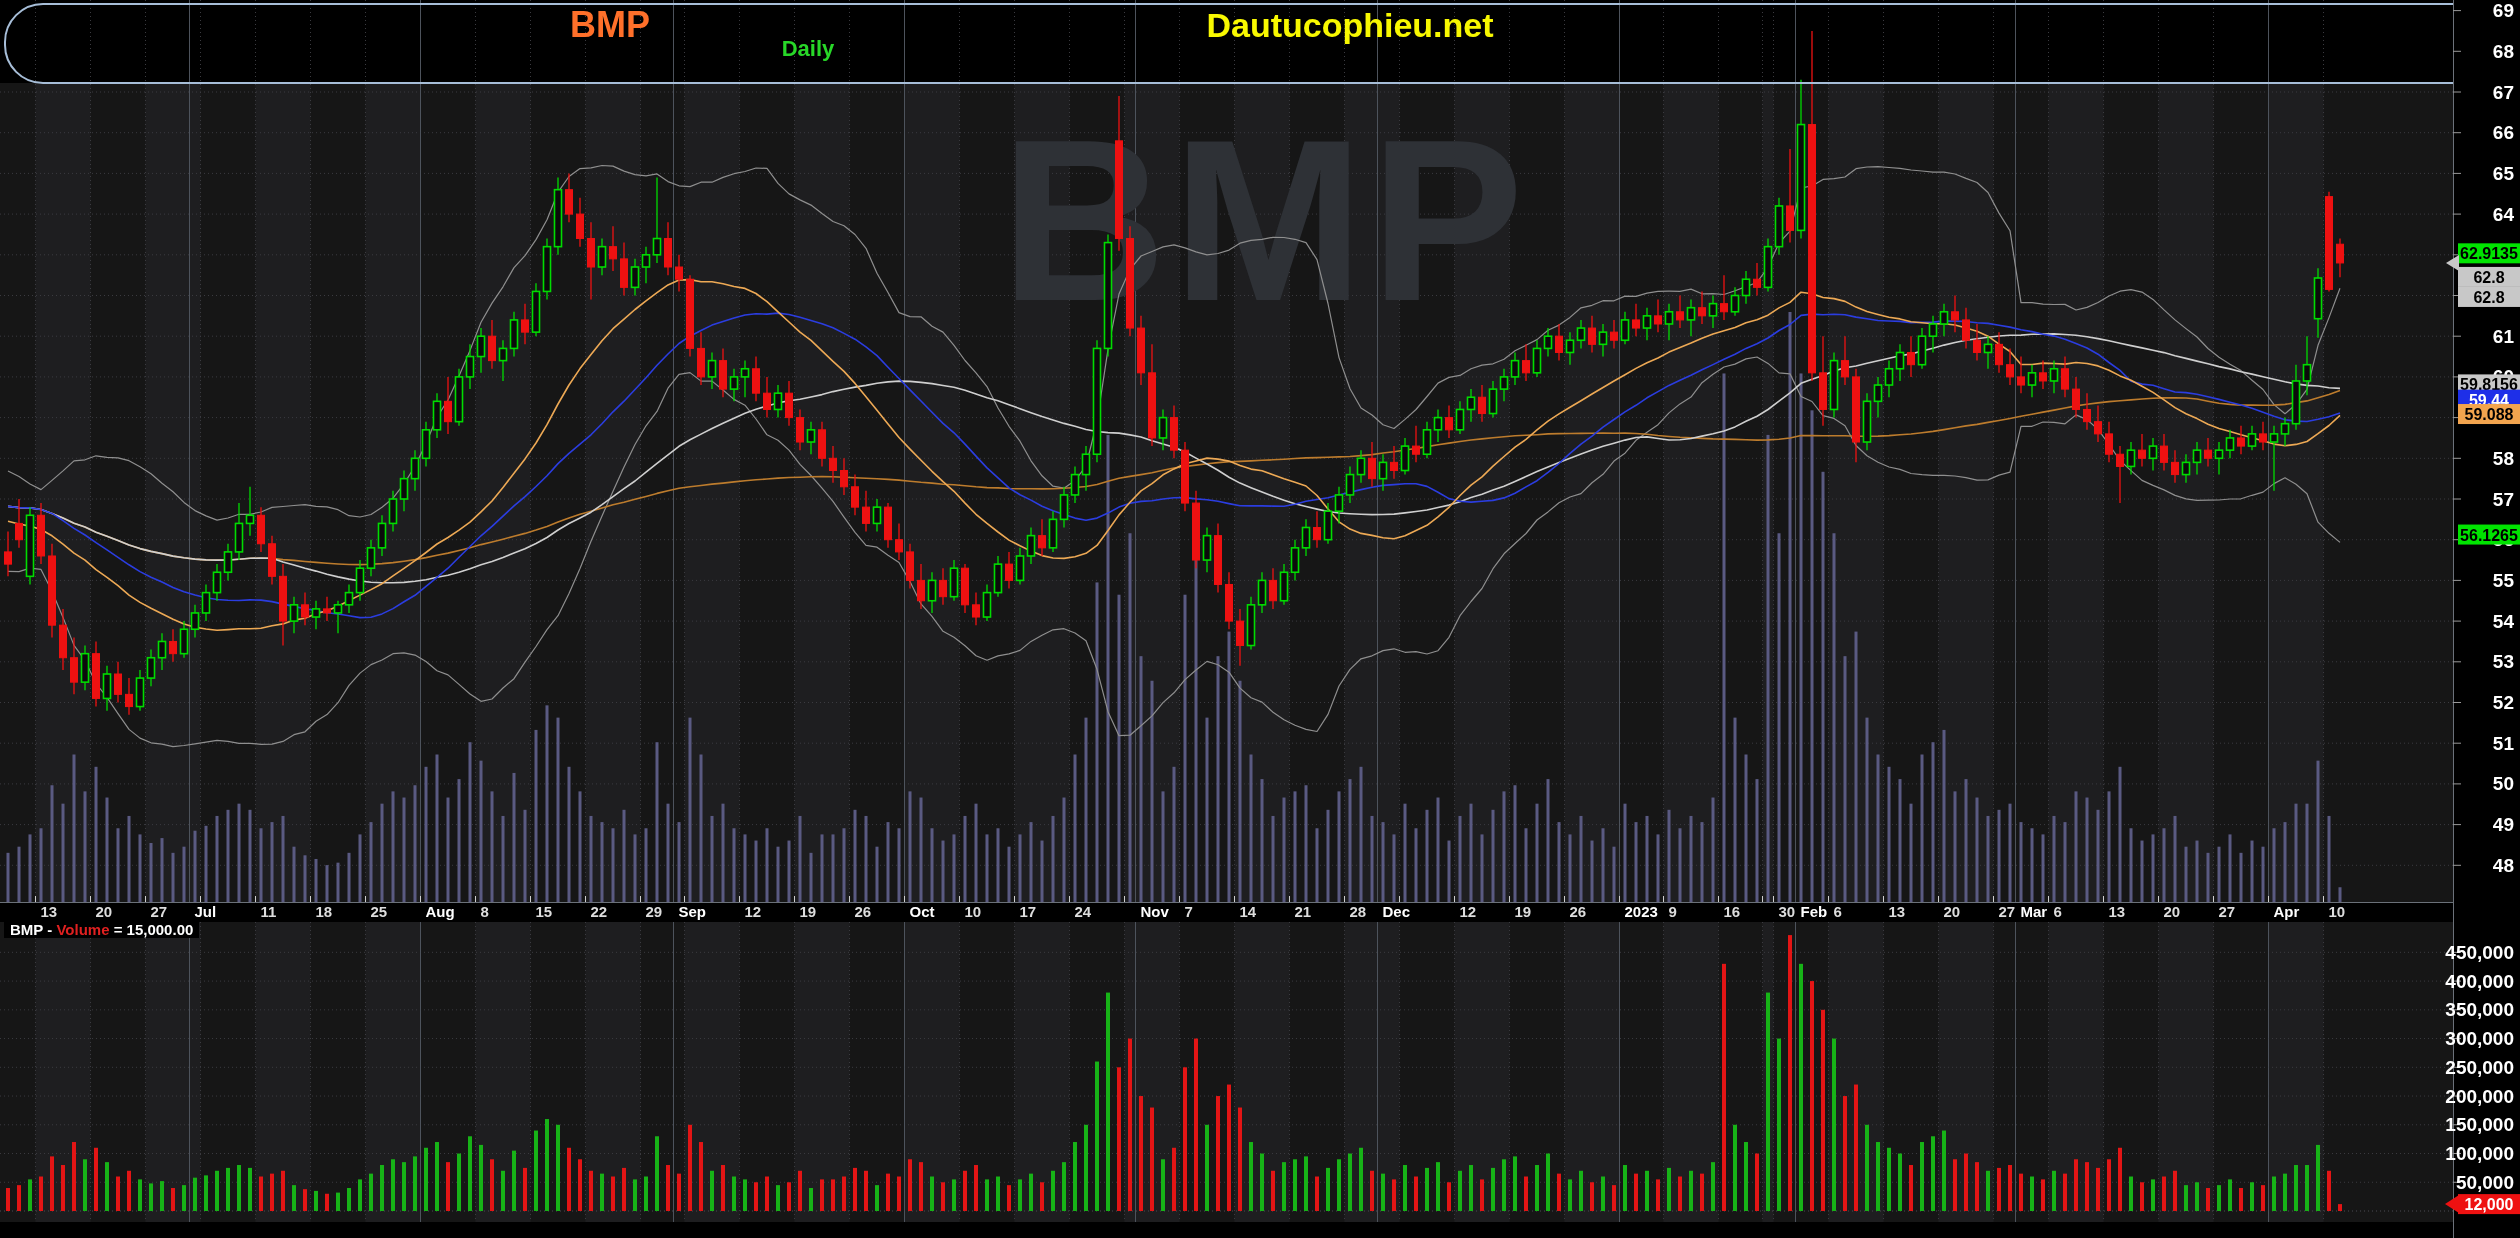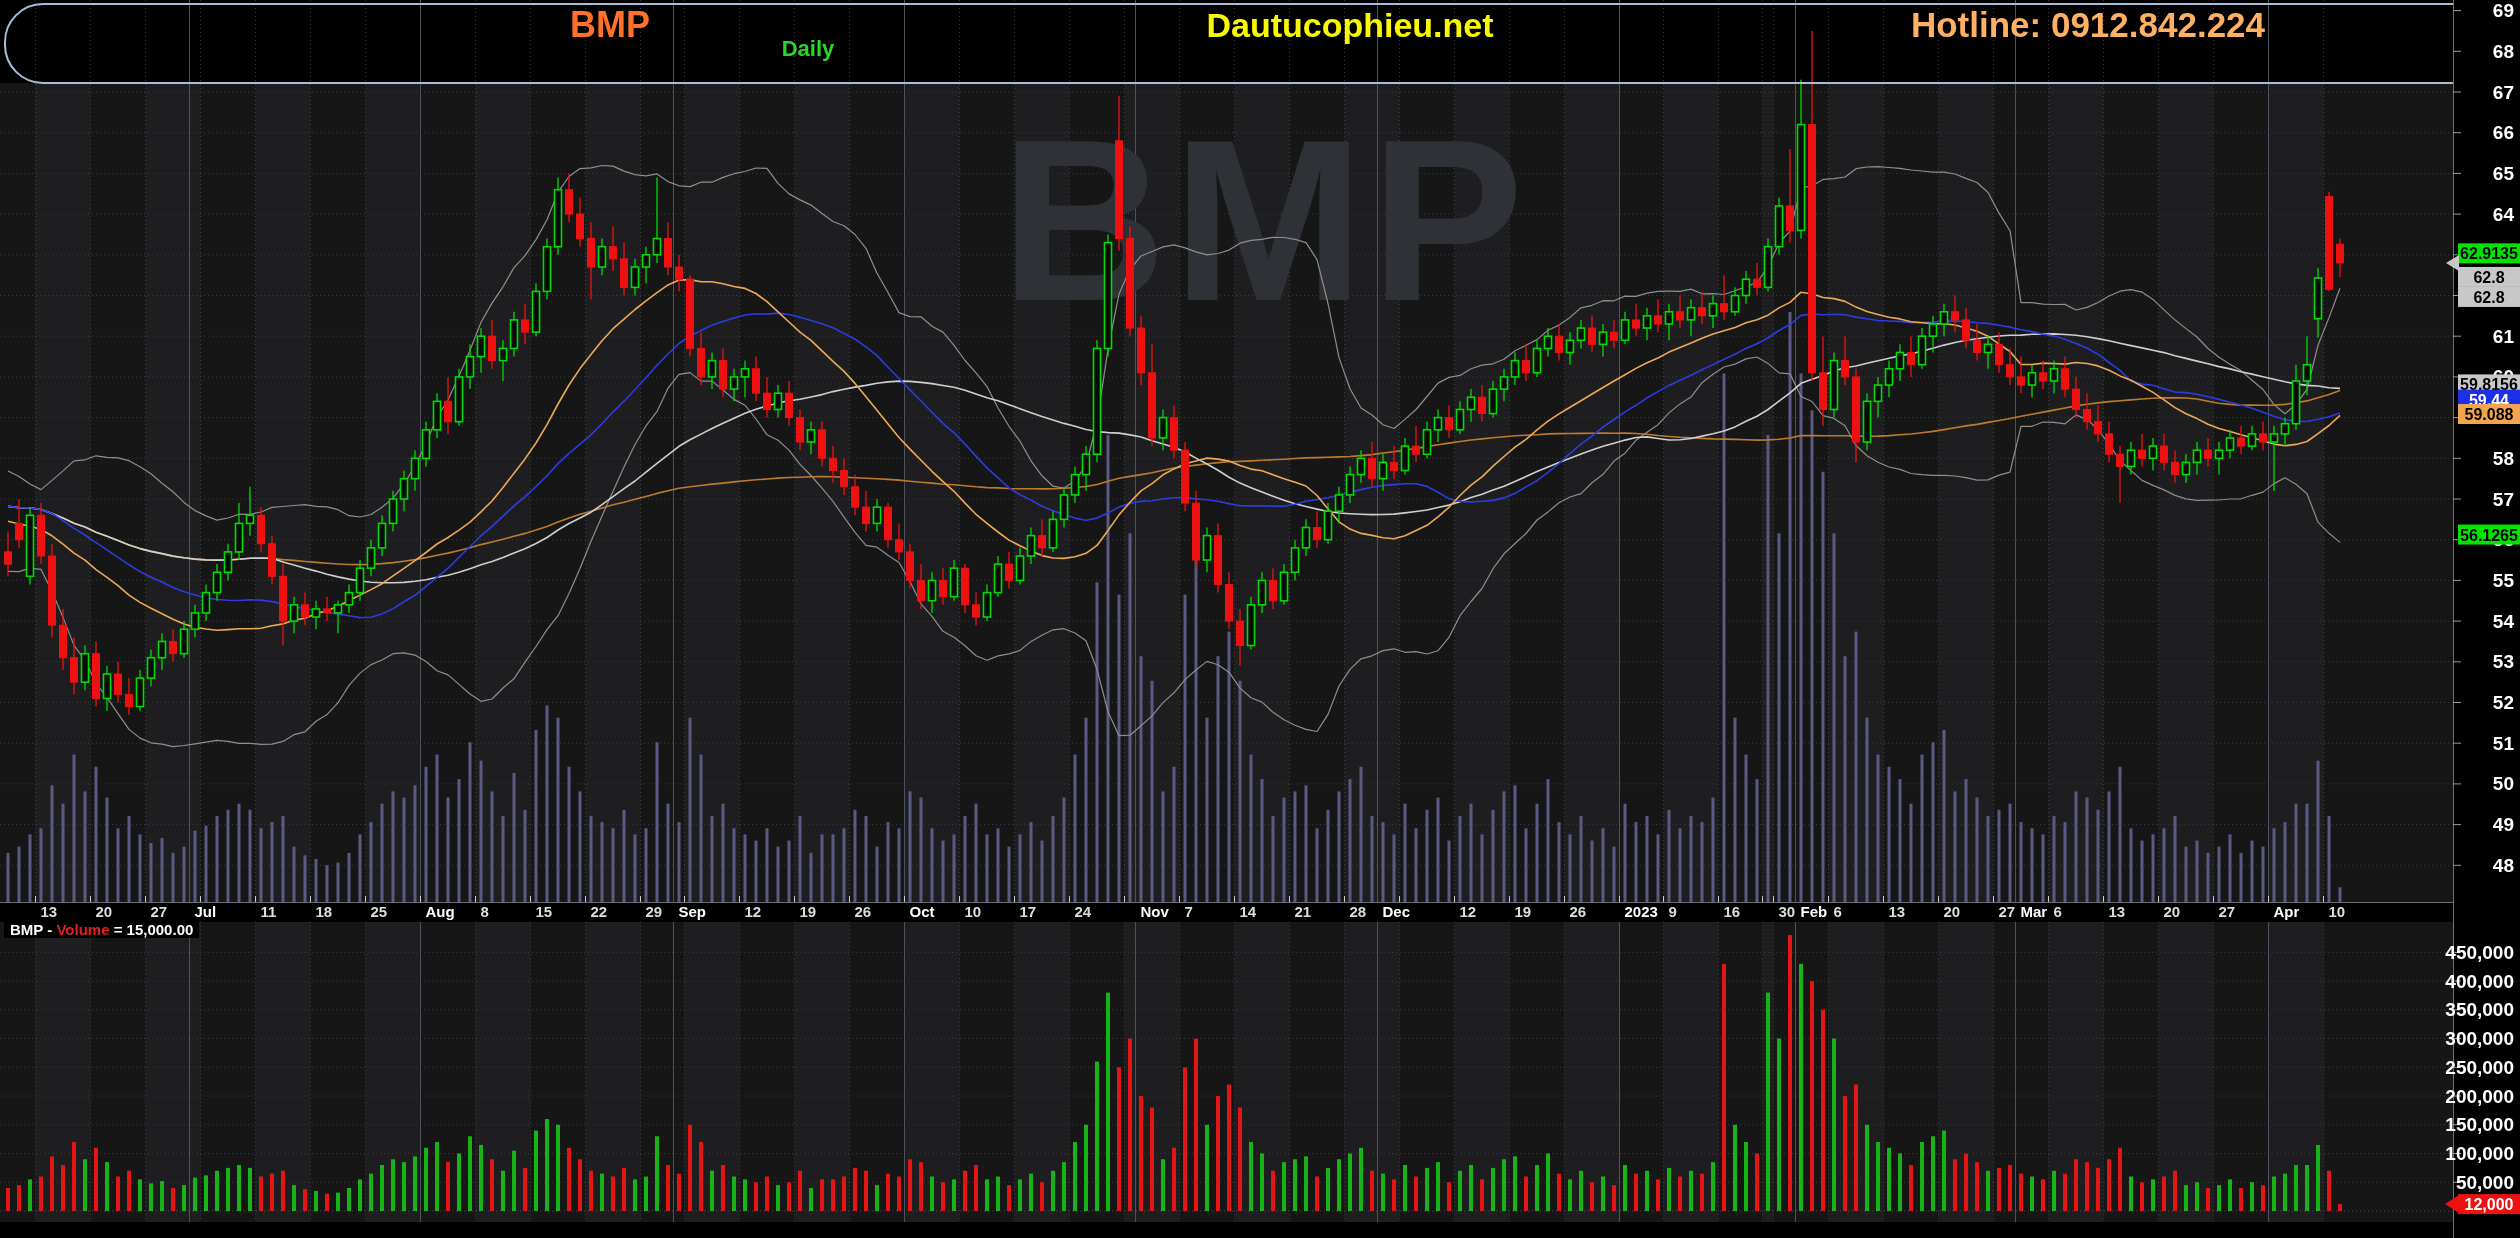--- a/index.html
+++ b/index.html
@@ -1267,16 +1267,15 @@
         <text x="2489" y="540.55145" font-size="16" fill="#000000" font-weight="700" text-anchor="middle">56.1265</text>
         <polygon points="2445,1204.1024 2459,1195.1024 2459,1213.1024" fill="#ee1111"></polygon>
         <rect x="2458" y="1194.1024" width="62" height="20" fill="#ee1111"></rect>
         <text x="2489" y="1210.1024" font-size="16" fill="#ffffff" font-weight="700" text-anchor="middle">12,000</text>
       </g>
     </svg>
 
   <div class="hdr-text hdr-sym" style="color: rgb(255, 112, 42);">BMP</div>
   <div class="hdr-text hdr-tf" style="color: rgb(40, 216, 40);">Daily</div>
   <div class="hdr-text hdr-site" style="color: rgb(248, 248, 0);">Dautucophieu.net</div>
-  <div class="hdr-text hdr-hot" style="color: rgb(255, 177, 99);">Hotline: 0912.842.224</div>
 
   <div class="vol-title"><span style="color: rgb(255, 255, 255);">BMP</span><span style="color: rgb(255, 255, 255);"> - </span><span style="color: rgb(224, 32, 32); margin-top: 28px;">Volume</span><span style="color: rgb(255, 255, 255);"> = 15,000.00</span></div>
 </div>
 
 </body></html>

